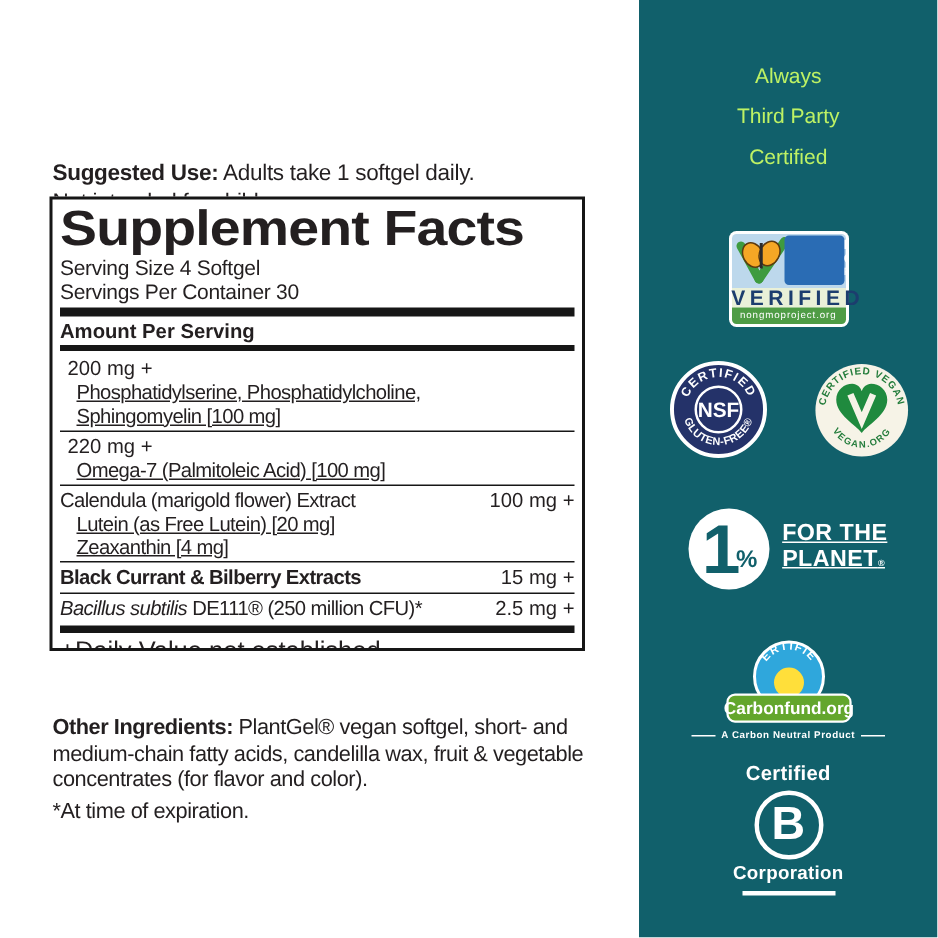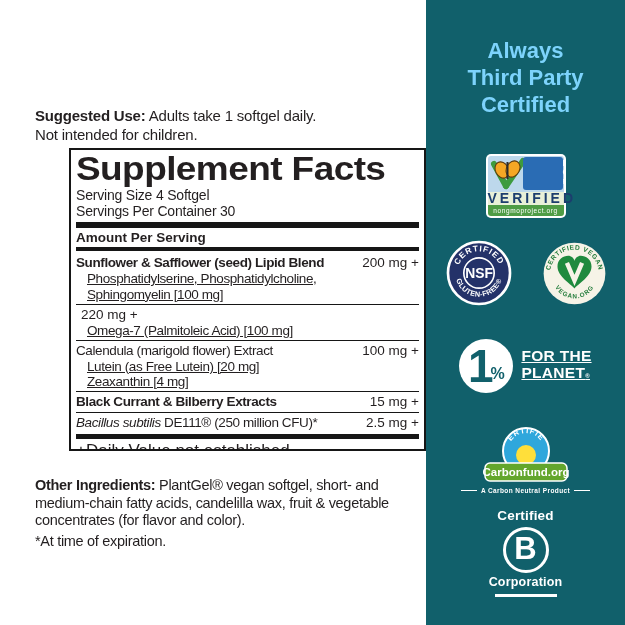--- a/index.html
+++ b/index.html
@@ -3,42 +3,42 @@
 <meta charset="utf-8">
 <style>
   * { margin:0; padding:0; box-sizing:border-box; }
   html,body { width:625px; height:625px; }
   body { font-family:"Liberation Sans", sans-serif; background:#ffffff; position:relative; overflow:hidden; color:#231F20; }
 
   
   .suggested { position:absolute; left:35px; top:106px; width:362px; font-size:15px; line-height:19px; letter-spacing:-0.2px; }
   .bold { font-weight:700; }
 
-  .sf-box { position:absolute; left:33px; top:148px; width:357px; height:303px; border:2px solid #161616; background:#fff; padding:1px 5px 2px 5px; overflow:hidden;margin-left:36px; }
+  .sf-box { position:absolute; left:33px; top:131px; width:357px; height:303px; border:2px solid #161616; background:#fff; padding:1px 5px 2px 5px; overflow:hidden; }
   .sf-title { font-size:33px; font-weight:800; letter-spacing:-0.5px; line-height:36px; white-space:nowrap; transform:scaleX(1.12); transform-origin:left center; }
   .sf-serving { font-size:14px; line-height:16px; letter-spacing:-0.2px; }
   .bar-thick { height:6px; background:#161616; margin:3px 0 2px 0; }
   .bar-med { height:4px; background:#161616; margin:1px 0 2px 0; }
   .bar-bot { height:5px; background:#161616; margin:2px 0; }
   .sf-aps { font-weight:700; font-size:13.5px; line-height:16px; }
   .sf-row { padding:2px 0 1.5px 0; }
   .sf-row + .sf-row { border-top:1px solid #161616; }
   .sf-line { display:flex; justify-content:space-between; align-items:baseline; }
   .sf-name { font-size:13.5px; line-height:16px; letter-spacing:-0.4px; }
   .sf-name.b { font-weight:700; }
   .sf-amt { font-size:13.5px; line-height:16px; white-space:nowrap; padding-left:5px; }
   .sf-sub { font-size:13.5px; line-height:15.5px; letter-spacing:-0.4px; padding-left:11px;text-decoration:underline; }
   .sf-foot { font-size:17px; line-height:17px; padding-top:1px; }
 
   .other { position:absolute; left:35px; top:477px; width:364px; font-size:14.5px; line-height:17.5px; letter-spacing:-0.3px; }
   .expire { margin-top:3px; }
 
   
   .panel { position:absolute; left:426px; top:0; width:199px; height:625px; background:#11606B; }
-  .panel-heading { position:absolute; top:37px; left:0; width:100%; text-align:center; color:#7dd3fc; font-weight:700; font-size:22px; line-height:27px; }
+  .panel-heading { position:absolute; top:37px; left:0; width:100%; text-align:center; color:#bef264; font-weight:400; font-size:14px; line-height:27px; }
 
   
   .nongmo { position:absolute; top:154px; left:50%; transform:translateX(-50%); width:80px; background:#fff; border-radius:5px; padding:2px; }
   .ng-top { position:relative; height:36px; background:#BDD8EC; border-radius:3px 3px 0 0; overflow:hidden; }
   .ng-blue { position:absolute; top:1px; right:1px; width:37px; height:33px; background:#2A6CB4; border-radius:3px; color:#fff; text-align:center; padding-top:2px;padding-left:40px; }
   .ng-blue .l1 { font-size:9px; font-weight:700; line-height:9px; letter-spacing:0.3px; }
   .ng-blue .l3 { font-size:7px; line-height:9px; }
   .ng-fly { position:absolute; left:1px; top:1px; }
   .ng-verified { height:13px; background:#E9F0D8; color:#1C3D6E; font-weight:700; font-size:14px; letter-spacing:3px; text-align:center; line-height:13px; }
   .ng-url { height:11px; background:#4F9C45; color:#fff; font-size:6.5px; letter-spacing:0.6px; text-align:center; line-height:11px; border-radius:0 0 3px 3px; }
@@ -78,21 +78,20 @@
 <div class="sf-box">
   <div class="sf-title">Supplement Facts</div>
   <div class="sf-serving">Serving Size 4 Softgel</div>
   <div class="sf-serving">Servings Per Container 30</div>
   <div class="bar-thick"></div>
   <div class="sf-aps">Amount Per Serving</div>
   <div class="bar-med"></div>
   <div>
       <div class="sf-row">
         <div class="sf-line">
-          <div class="sf-name b">Sunflower &amp; Safflower (seed) Lipid Blend</div>
           <div class="sf-amt">200 mg +</div>
         </div>
         <div class="sf-sub">Phosphatidylserine, Phosphatidylcholine,</div>
         <div class="sf-sub">Sphingomyelin [100 mg]</div>
       </div>
       <div class="sf-row">
         <div class="sf-line">
           <div class="sf-amt">220 mg +</div>
         </div>
         <div class="sf-sub">Omega-7 (Palmitoleic Acid) [100 mg]</div>

